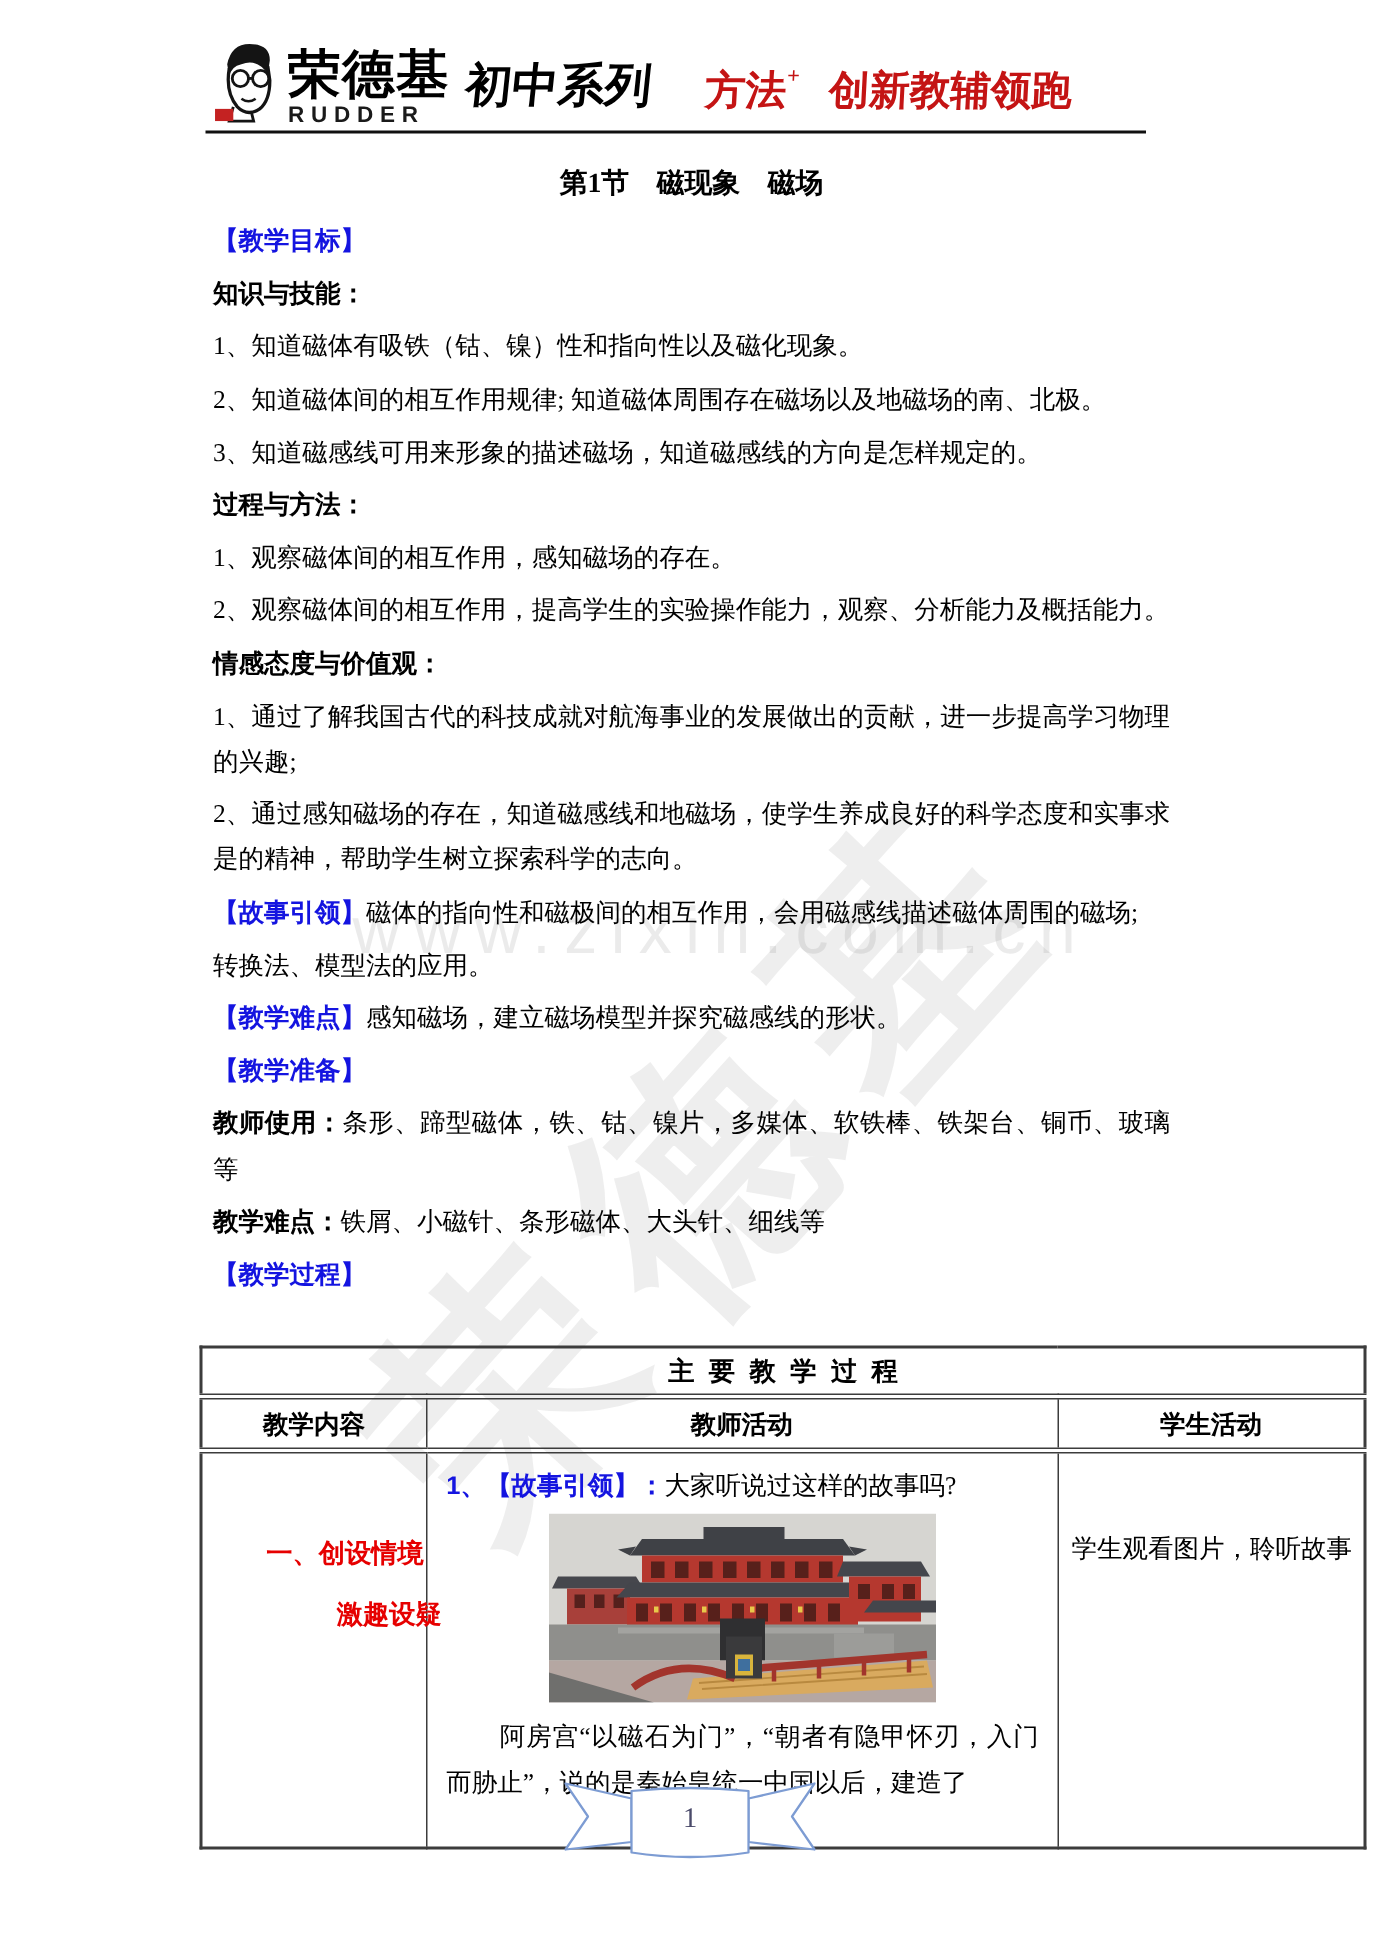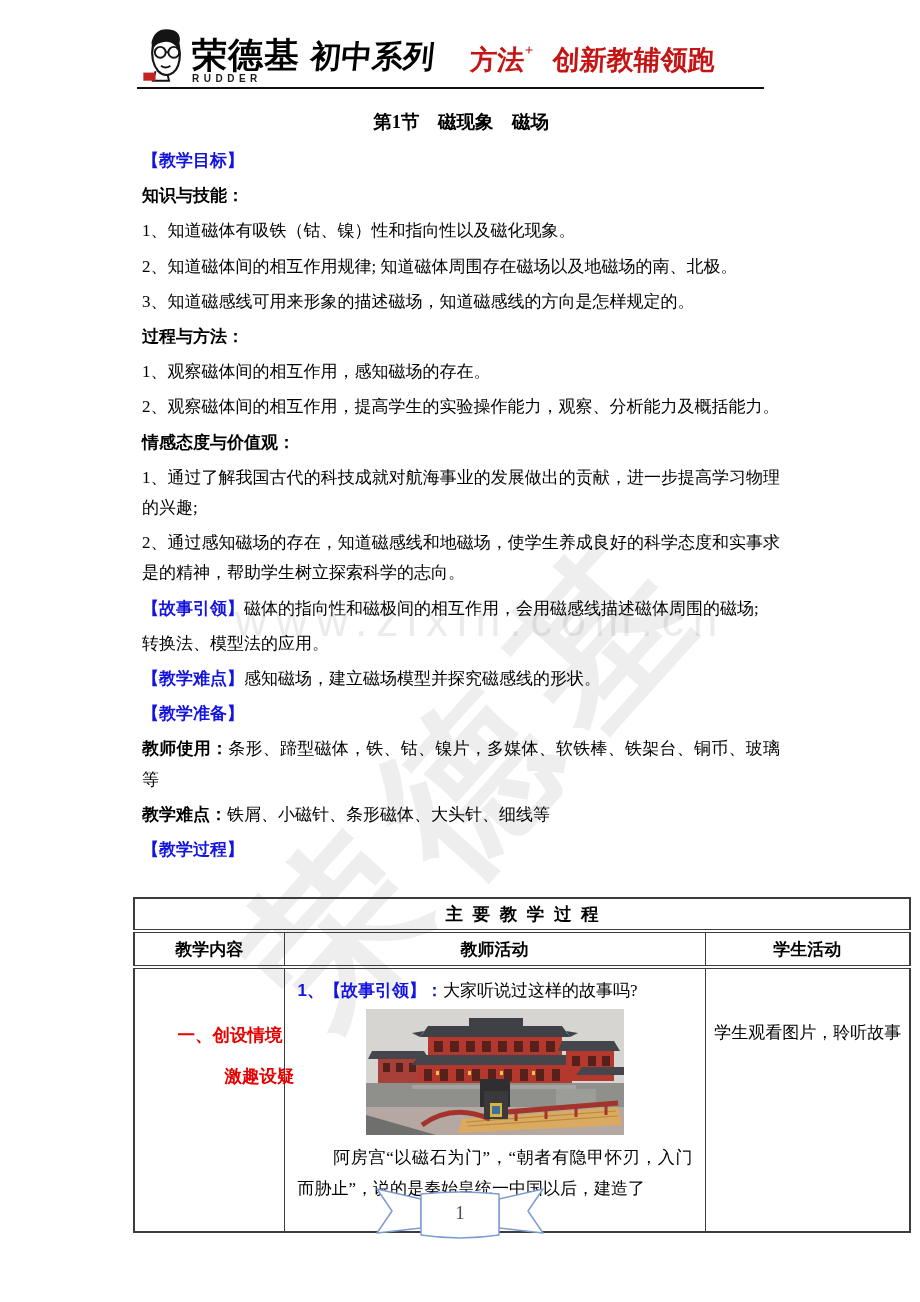--- a/index.html
+++ b/index.html
@@ -5,21 +5,21 @@
   html,body{margin:0;padding:0;background:#ffffff;}
   .page{
     position:relative;width:920px;height:1302px;margin:0 auto;background:#fff;
     font-family:"Liberation Serif","DejaVu Serif",serif;color:#000;overflow:hidden;
   }
   
   .brand-header{position:absolute;left:142px;top:20px;height:64px;display:flex;align-items:flex-end;}
   .face-icon{width:46px;height:58px;flex:0 0 auto;}
   .brand-cn-wrap{display:flex;flex-direction:column;line-height:1;margin-left:4px;}
   .brand-cn{font-family:"Liberation Sans","DejaVu Sans",sans-serif;font-weight:bold;font-size:35px;letter-spacing:1px;}
-  .brand-en{font-family:"Liberation Sans","DejaVu Sans",sans-serif;font-size:10px;font-weight:bold;letter-spacing:4.5px;color:#1a1a1a;margin-top:2px;}
+  .brand-en{font-family:"Liberation Sans","DejaVu Sans",sans-serif;font-size:15px;font-weight:bold;letter-spacing:4.5px;color:#1a1a1a;margin-top:2px;}
   .brand-series{font-size:31px;font-weight:bold;transform:skewX(-6deg);margin-left:10px;padding-bottom:6px;white-space:nowrap;}
   .slogan{margin-left:36px;color:var(--brand-red,#c41414);font-weight:bold;font-size:27px;padding-bottom:6px;white-space:nowrap;transform:skewX(-3deg);}
   .slogan sup{font-size:15px;vertical-align:14px;}
   .slogan .rest{margin-left:20px;}
   .header-rule{position:absolute;left:137px;top:87px;width:627px;height:2px;background:#101010;}
   
   .wm-diag{
     position:absolute;left:282px;top:880px;transform:rotate(-48deg);transform-origin:0 50%;
     font-family:"Liberation Sans","DejaVu Sans",sans-serif;font-weight:bold;
     font-size:168px;letter-spacing:28px;color:rgba(120,120,120,0.13);white-space:nowrap;pointer-events:none;z-index:0;

